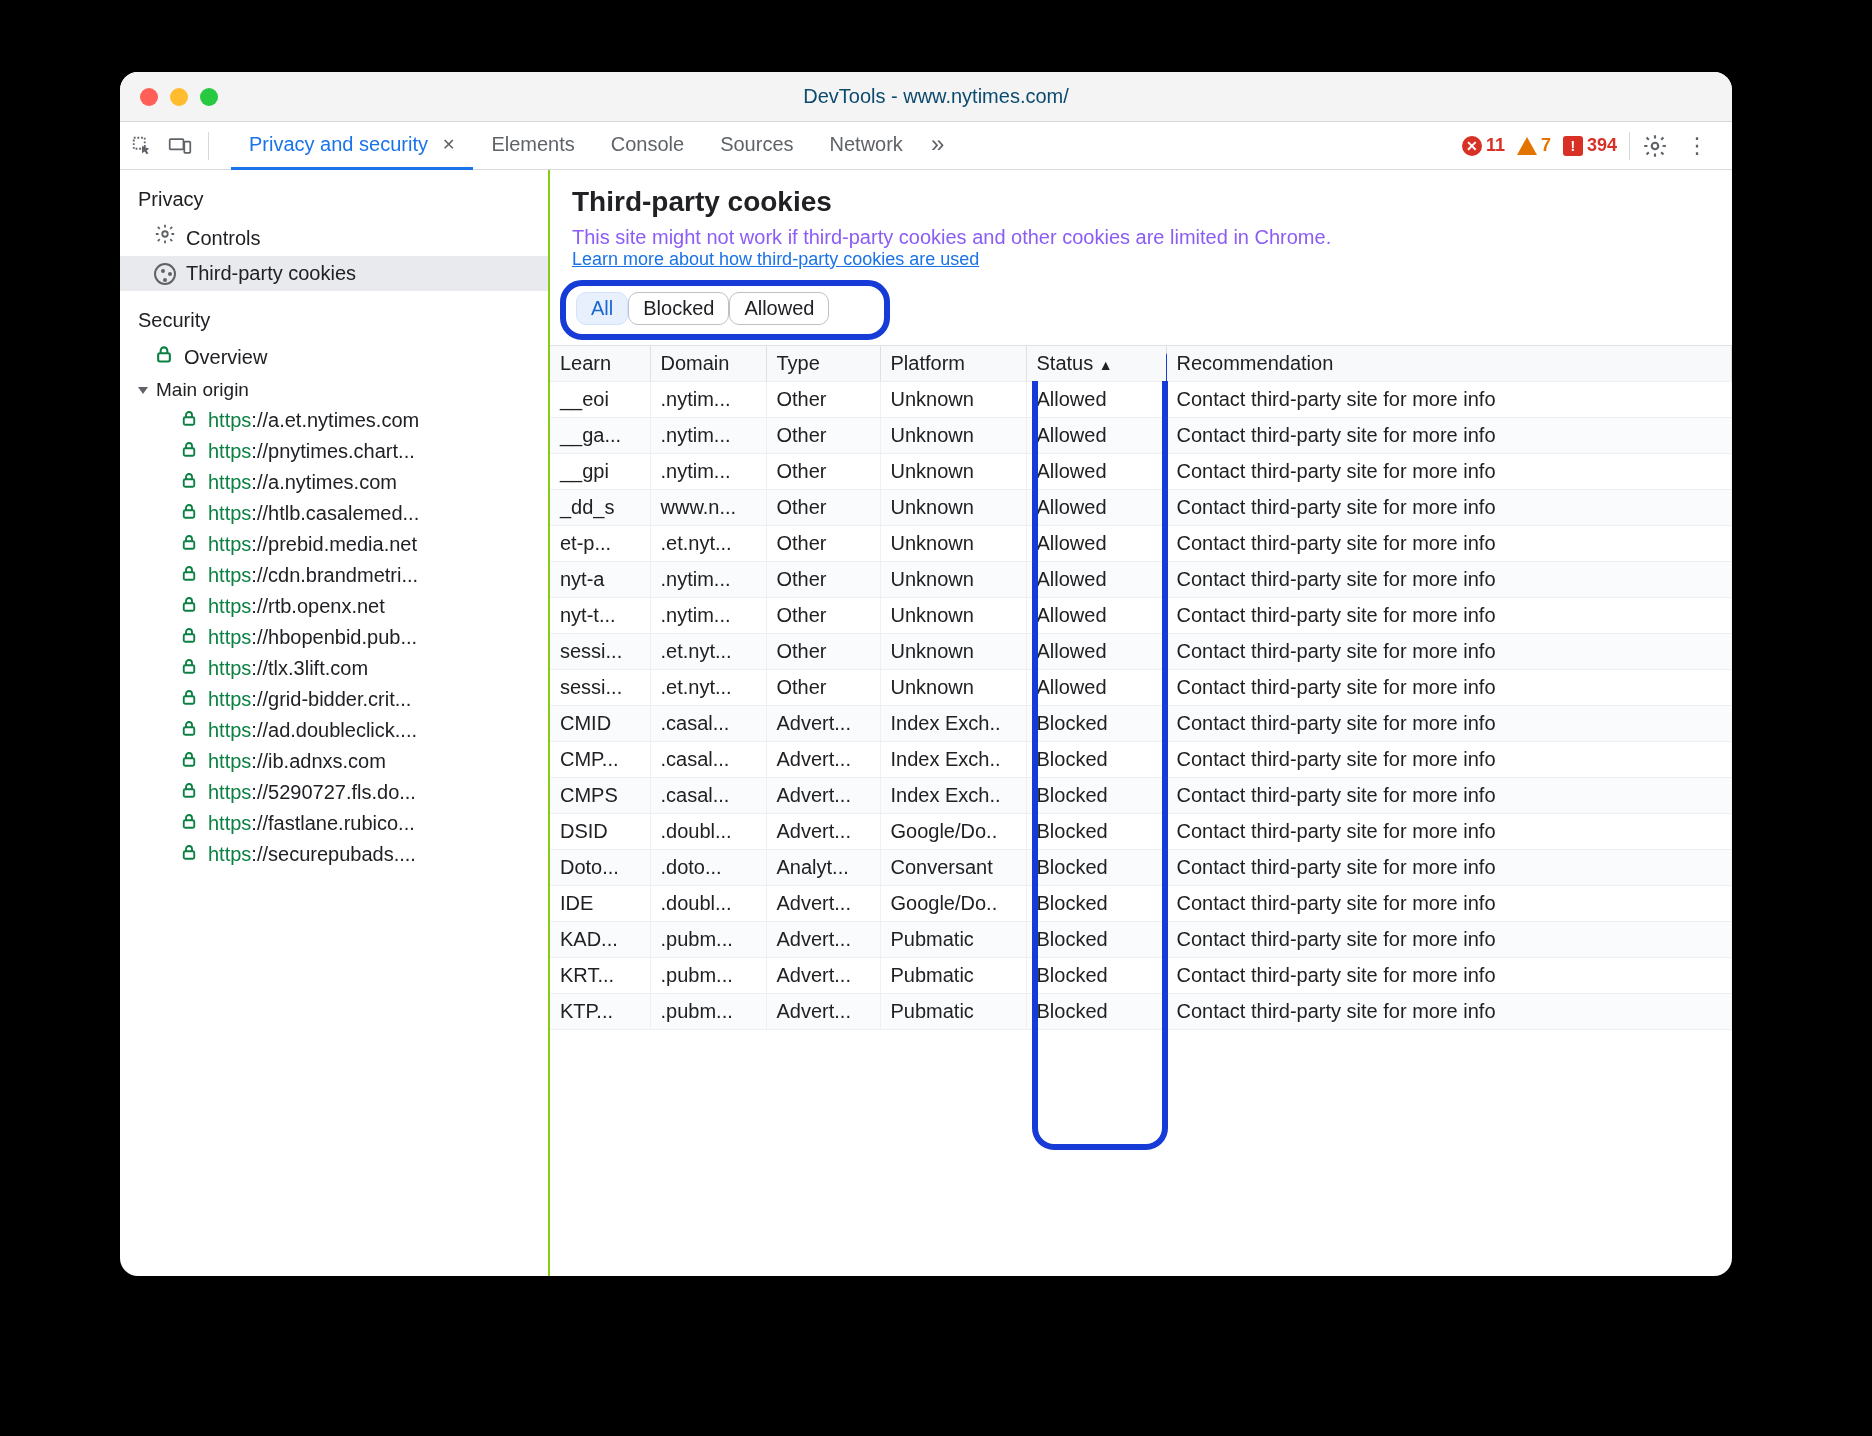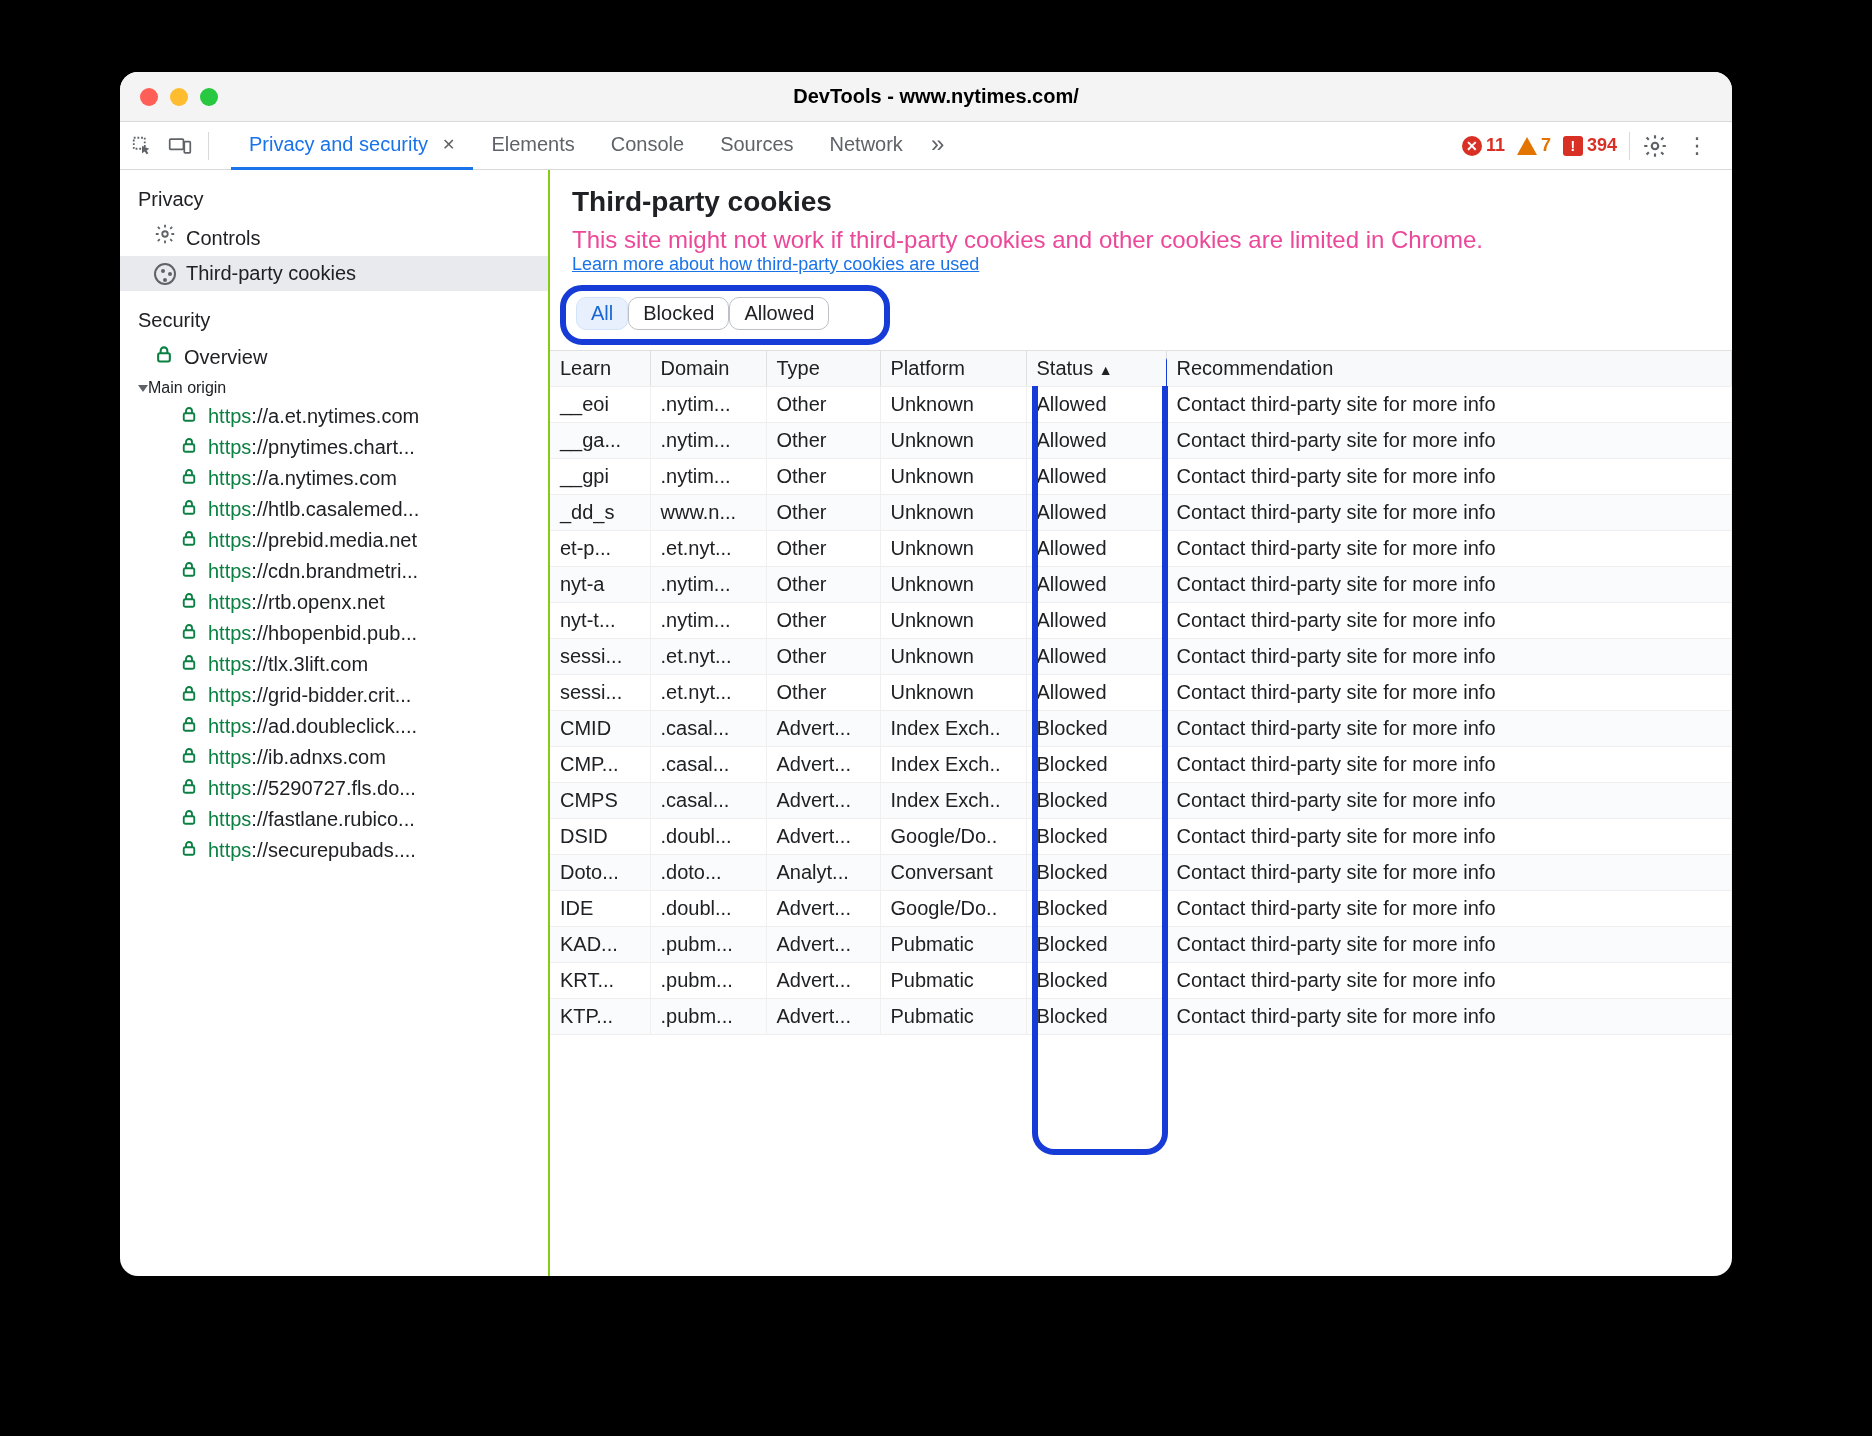--- a/index.html
+++ b/index.html
@@ -35,21 +35,21 @@
     align-items: center;
     position: relative;
   }
   .traffic-lights { display: flex; gap: 12px; padding-left: 20px; }
   .tl { width: 18px; height: 18px; border-radius: 50%; }
   .tl.red { background: #ff5f57; }
   .tl.yellow { background: #febc2e; }
   .tl.green { background: #28c840; }
   .win-title {
     position: absolute; left: 0; right: 0; text-align: center;
-    font-weight: 700; font-size: 20px; color: #000000; pointer-events: none; margin-left: 20px;
+    font-weight: 400; font-size: 20px; color: #0c4a6e; pointer-events: none; margin-left: 20px;
   }
   
   .toolbar {
     height: 48px;
     border-bottom: 1px solid #d9d9d9;
     display: flex;
     align-items: center;
     padding: 0 8px;
   }
   .tb-left { display: flex; align-items: center; gap: 10px; }
@@ -67,32 +67,32 @@
   .i-warn { width:0;height:0;border-left:10px solid transparent;border-right:10px solid transparent;border-bottom:18px solid #e37400;position:relative;}
   .i-iss { width:20px;height:20px;background:#d93025;color:#fff;font-size:14px;display:flex;align-items:center;justify-content:center;font-weight:700;border-radius:3px;}
   .gear { width:26px;height:26px; }
   .kebab { font-size:22px; color:#5f6368; padding:0 6px;}
   
   .body { flex:1; display:flex; overflow:hidden; }
   .sidebar { width: 430px; border-right:2px solid #84cc16; padding-top: 14px; overflow:hidden; }
   .sb-heading { font-size:20px; color:#202124; padding: 4px 18px 6px; }
   .sb-item { display:flex; align-items:flex-end; gap:10px; padding: 6px 18px 6px 34px; font-size:20px; color:#202124; }
   .sb-item.selected { background:#e8eaed; border-radius:0; }
-  .sb-tree-row { display:flex; align-items:center; padding: 4px 10px 4px 18px; font-size:16px; }
+  .sb-tree-row { display:flex; align-items:center; gap:8px; padding: 4px 10px 4px 18px; font-size:19px; }
   .caret { width:0;height:0;border-left:5px solid transparent;border-right:5px solid transparent;border-top:7px solid #5f6368; }
   .lock-green svg { stroke:#0b8043; }
   .origin-row { display:flex; align-items:center; gap:10px; padding: 4px 10px 4px 60px; font-size:20px; white-space:nowrap; overflow:hidden; text-overflow:ellipsis; }
   .origin-row .lock { flex-shrink:0; }
   .origin-url { overflow:hidden; text-overflow:ellipsis; }
   .origin-url .https { color:#0b8043; }
   .origin-url .rest { color:#202124; }
   .content { flex:1; display:flex; flex-direction:column; overflow:hidden; }
   .content-head { padding: 16px 22px 10px; }
   .h1 { font-size:28px; font-weight:600; margin:0 0 8px; }
-  .subtext { font-size:24px; color:#ec4899; }
+  .subtext { font-size:20px; color:#8b5cf6; }
   .link { color:#1a73e8; text-decoration:underline; }
   .filters-wrap { padding: 6px 16px 14px; position:relative; }
   .filters-hl {
     position:absolute; left:10px; top:0px; width:330px; height:60px;
     border: 6px solid #163bd6; border-radius: 22px; pointer-events:none;
   }
   .filters { display:flex; padding:6px 10px; }
   .chip { border:1px solid #bdc1c6; border-radius:10px; padding:4px 14px; font-size:20px; background:#fff; }
   .chip.active { background:#e8f0fe; color:#1967d2; border-color:#d2e3fc; }
   

